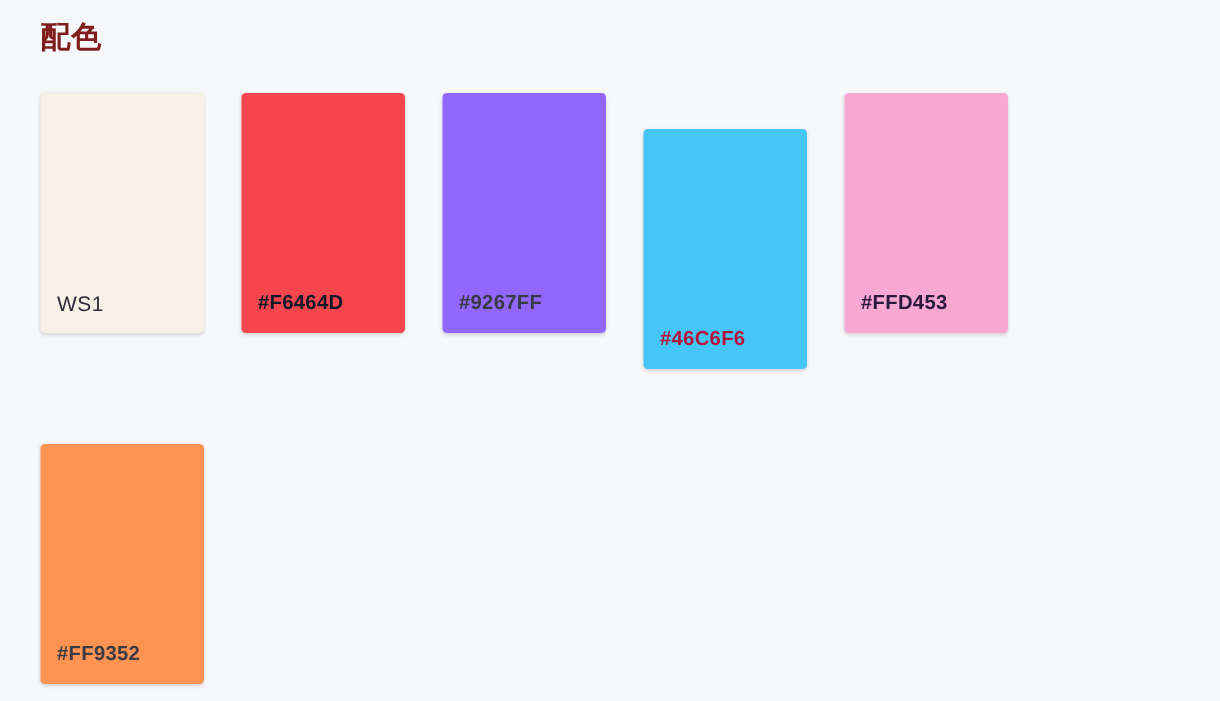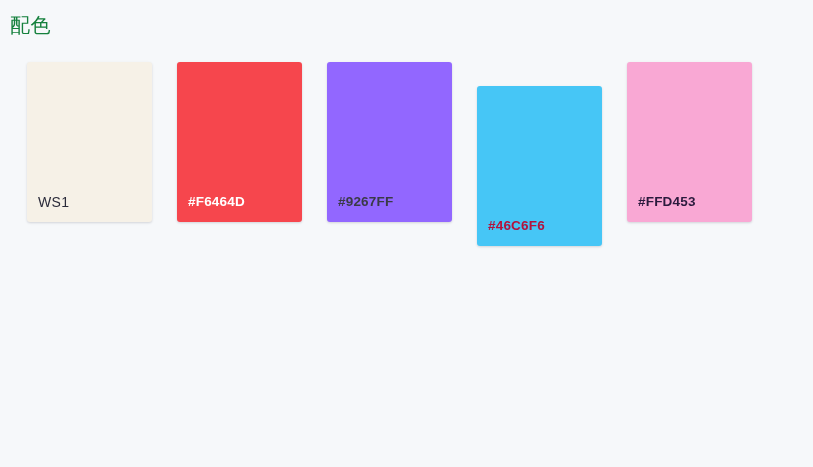--- a/index.html
+++ b/index.html
@@ -10,43 +10,43 @@
     width: 813px;
     height: 467px;
     background: #f6f8fa;
     font-family: "Liberation Sans", "DejaVu Sans", sans-serif;
     overflow: hidden;
     position: relative;
   }
 
   #page-title {
     position: absolute;
-    left: 10px;
+    left: 27px;
     top: 11px;
     font-size: 20px;
     line-height: 28px;
-    color: #15803d;
-    font-weight: 400;
+    color: #7f1d1d;
+    font-weight: 700;
     letter-spacing: 0.5px;
     white-space: nowrap;
   }
 
   #palette-grid {
     position: absolute;
     left: 27px;
     top: 62px;
     width: 760px;
     display: flex;
     flex-wrap: wrap;
     gap: 50px 25px;
     align-content: flex-start;
   }
 
   .swatch-card {
-    width: 125px;
+    width: 109px;
     height: 160px;
     border-radius: 3px;
     box-sizing: border-box;
     position: relative;
     box-shadow: 0 1px 3px rgba(16, 24, 40, 0.10),
                 0 1px 2px rgba(16, 24, 40, 0.06);
     overflow: hidden;
     cursor: pointer;
   }
 
@@ -70,24 +70,27 @@
 </head>
 <body style="background: rgb(246, 248, 250);">
 
 <div id="page-title">配色</div>
 
 <div id="palette-grid">
     <div class="swatch-card" style="background: rgb(246, 241, 231);">
       <span class="swatch-label plain" style="color: rgb(43, 43, 58);">WS1</span>
     </div>
     <div class="swatch-card" style="background: rgb(246, 70, 77);">
-      <span class="swatch-label" style="color: #ffffff;">#F6464D</span>
+      <span class="swatch-label" style="color: #0f172a;">#F6464D</span>
     </div>
     <div class="swatch-card" style="background: rgb(146, 103, 255);">
       <span class="swatch-label" style="color: rgb(58, 58, 70);">#9267FF</span>
     </div>
     <div class="swatch-card" style="background: rgb(70, 198, 246); margin-top: 24px;">
       <span class="swatch-label" style="color: rgb(179, 18, 60);">#46C6F6</span>
     </div>
     <div class="swatch-card" style="background: #f9a8d4;">
       <span class="swatch-label" style="color: rgb(43, 26, 61);">#FFD453</span>
     </div>
+    <div class="swatch-card" style="background: rgb(255, 147, 82);">
+      <span class="swatch-label" style="color: rgb(59, 59, 68);">#FF9352</span>
+    </div>
   </div>
 
 </body></html>

